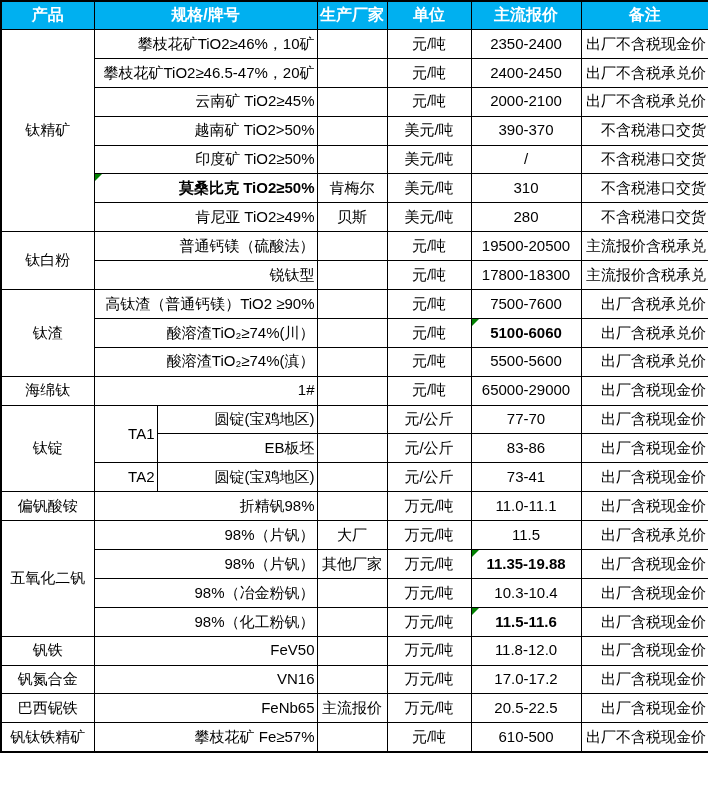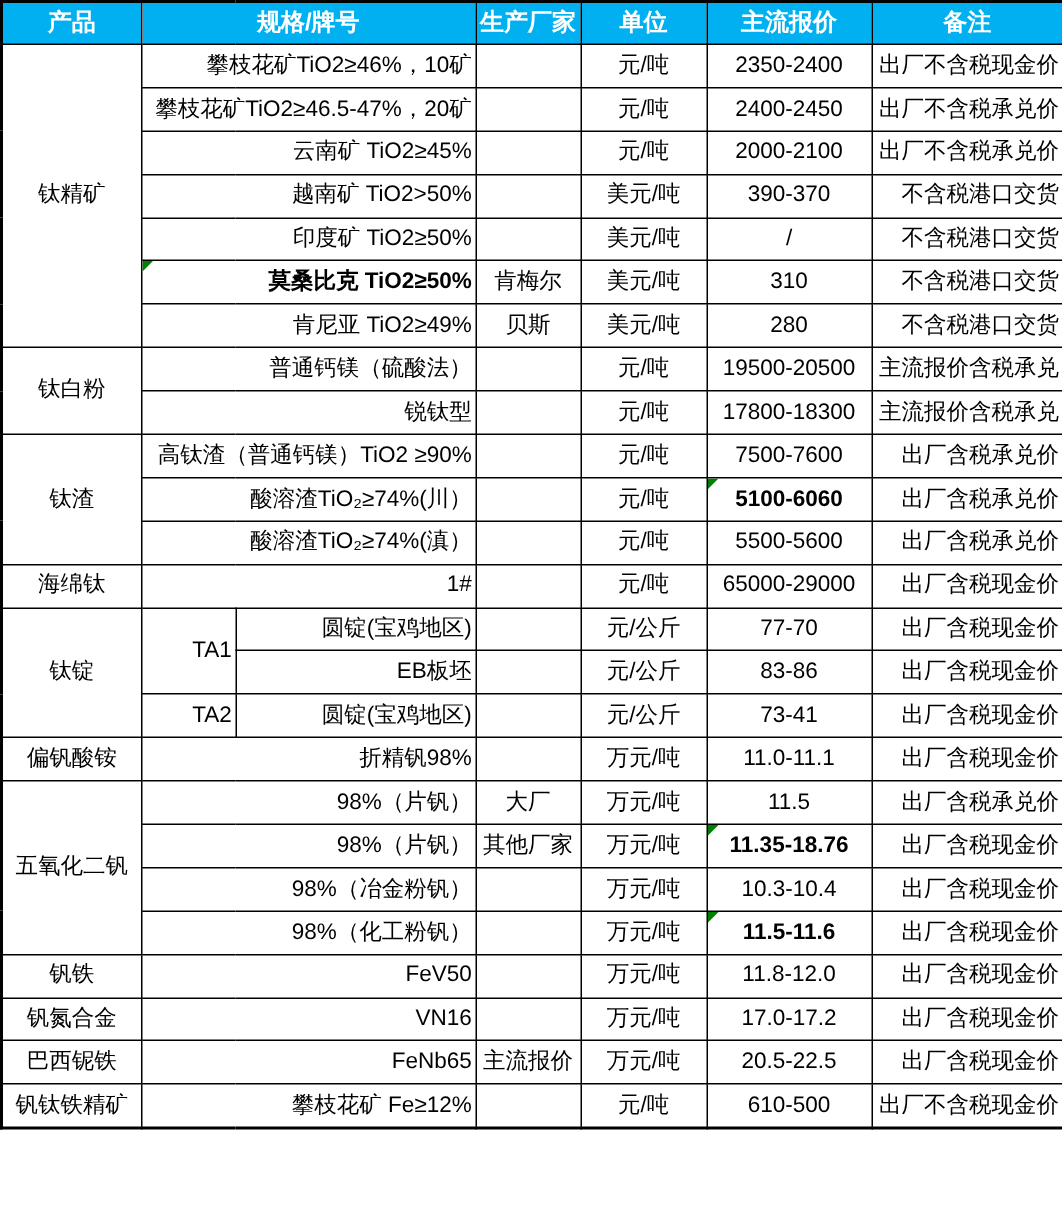--- a/index.html
+++ b/index.html
@@ -186,21 +186,21 @@
       <td class="l" colspan="2">98%（片钒）</td>
       <td class="c">大厂</td>
       <td class="c">万元/吨</td>
       <td class="c">11.5</td>
       <td class="l">出厂含税承兑价</td>
     </tr>
     <tr>
       <td class="l" colspan="2">98%（片钒）</td>
       <td class="c">其他厂家</td>
       <td class="c">万元/吨</td>
-      <td class="c gm">11.35-18.76</td>
+      <td class="c gm">11.35-19.88</td>
       <td class="l">出厂含税现金价</td>
     </tr>
     <tr>
       <td class="l" colspan="2">98%（冶金粉钒）</td>
       <td class="c"></td>
       <td class="c">万元/吨</td>
       <td class="c">10.3-10.4</td>
       <td class="l">出厂含税现金价</td>
     </tr>
     <tr>
@@ -229,20 +229,20 @@
     <tr>
       <td class="c">巴西铌铁</td>
       <td class="l" colspan="2">FeNb65</td>
       <td class="c">主流报价</td>
       <td class="c">万元/吨</td>
       <td class="c">20.5-22.5</td>
       <td class="l">出厂含税现金价</td>
     </tr>
     <tr>
       <td class="c">钒钛铁精矿</td>
-      <td class="l" colspan="2">攀枝花矿 Fe≥12%</td>
+      <td class="l" colspan="2">攀枝花矿 Fe≥57%</td>
       <td class="c"></td>
       <td class="c">元/吨</td>
       <td class="c">610-500</td>
       <td class="l">出厂不含税现金价</td>
     </tr>
   </tbody>
 </table>
 
 </body></html>

